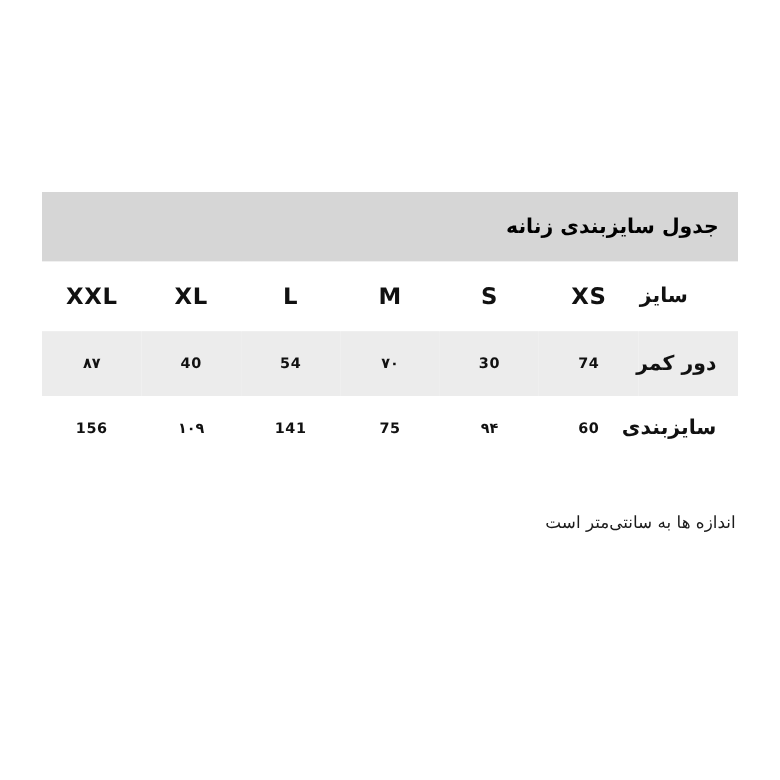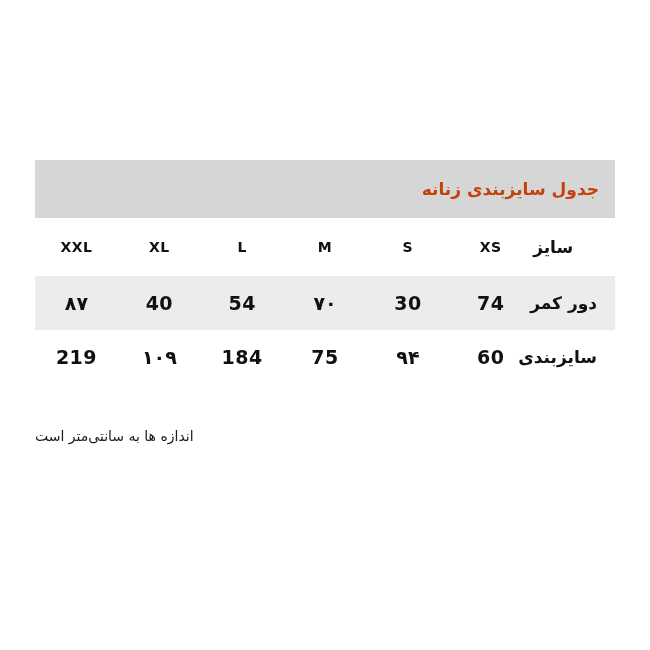--- a/index.html
+++ b/index.html
@@ -35,21 +35,21 @@
     direction: rtl;
   }
 
   table.size-table tr.title-row td {
     background: #d6d6d6;
     height: 58px;
     padding: 0 16px;
     text-align: right;
     font-size: 17px;
     font-weight: bold;
-    color: #c2410c;
+    color: #000000;
     vertical-align: middle;
   }
 
   table.size-table tr.head-row td {
     background: #ffffff;
     height: 56px;
   }
 
   table.size-table tr.band td {
     background: #ececec;
@@ -70,35 +70,35 @@
     text-align: left;
     padding-right: 18px;
     font-size: 17px;
     font-weight: bold;
     white-space: nowrap;
     width: 150px;
   }
 
   td.cell {
     text-align: center;
-    font-size: 19px;
+    font-size: 12px;
     font-weight: bold;
     letter-spacing: 0.5px;
   }
 
   tr.head-row td.cell {
-    font-size: 14px;
+    font-size: 19px;
   }
 
   .note {
     position: absolute;
     top: 428px;
     left: 35px;
     width: 580px;
-    text-align: left;
+    text-align: right;
     font-size: 14px;
     color: #1b1b1b;
     padding-right: 2px;
     box-sizing: border-box;
   }
 </style>
 </head>
 <body>
 
 <div class="page">
@@ -125,23 +125,23 @@
           <td class="cell">۷۰</td>
           <td class="cell">54</td>
           <td class="cell">40</td>
           <td class="cell">۸۷</td>
         </tr>
         <tr class="plain">
           <td class="row-label">سایزبندی</td>
           <td class="cell">60</td>
           <td class="cell">۹۴</td>
           <td class="cell">75</td>
-          <td class="cell">184</td>
+          <td class="cell">141</td>
           <td class="cell">۱۰۹</td>
-          <td class="cell">219</td>
+          <td class="cell">156</td>
         </tr>
       </tbody>
     </table>
   </div>
 
   <div class="note">اندازه ها به سانتی‌متر است</div>
 
 </div>
 
 </body></html>

